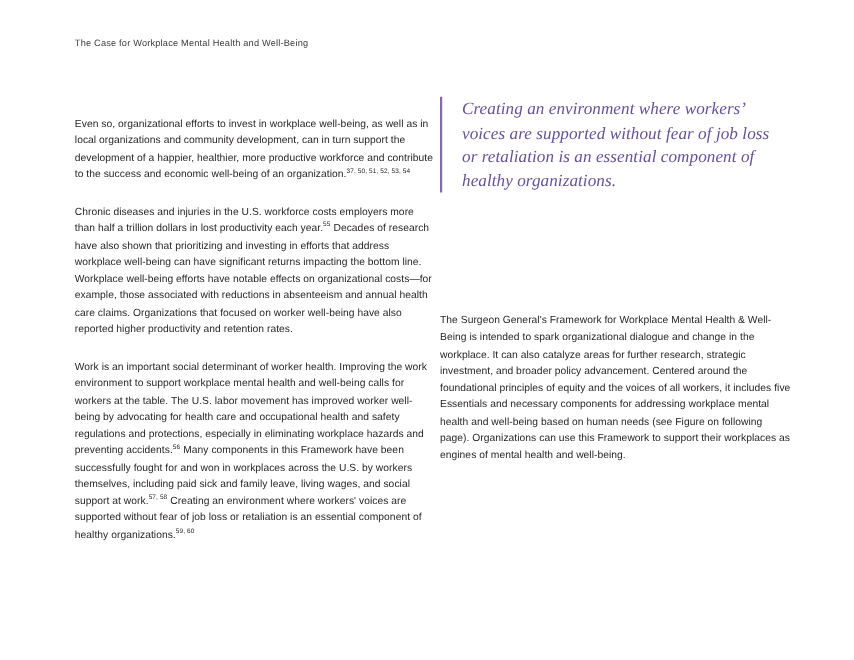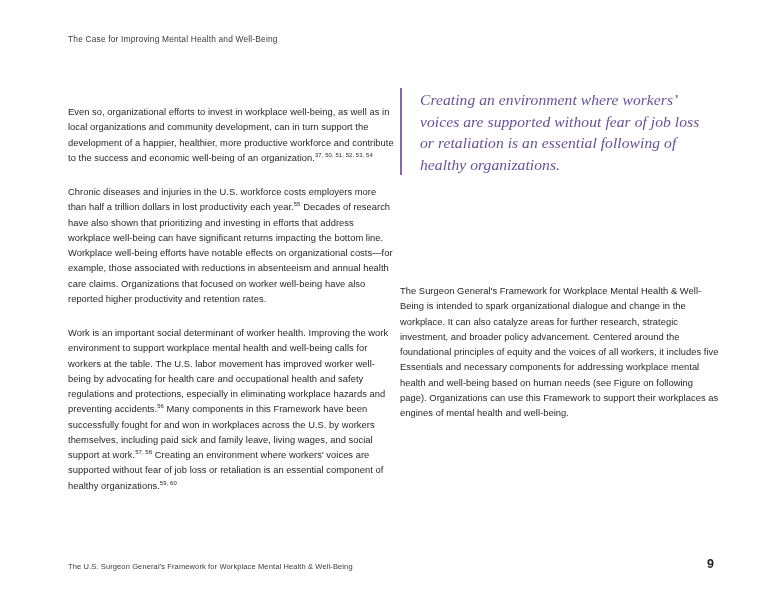--- a/index.html
+++ b/index.html
@@ -127,43 +127,39 @@
     font-size: 12.5px;
     font-weight: 700;
     color: #231f20;
   }
 </style>
 </head>
 <body>
 
 <div class="page">
 
-  <div class="running-head">The Case for Improving Mental Health and Well-Being</div>
+  <div class="running-head">The Case for Workplace Mental Health and Well-Being</div>
 
   <div class="columns">
 
     <div class="col-left">
 
       <p class="body-par"><span>Even so, organizational efforts to invest in workplace well-being, as well as in local organizations and community development, can in turn support the development of a happier, healthier, more productive workforce and contribute to the success and economic well-being of an organization.</span><sup class="ref">37, 50, 51, 52, 53, 54</sup></p>
 
       <p class="body-par"><span>Chronic diseases and injuries in the U.S. workforce costs employers more than half a trillion dollars in lost productivity each year.</span><sup class="ref">55</sup><span> Decades of research have also shown that prioritizing and investing in efforts that address workplace well-being can have significant returns impacting the bottom line. Workplace well-being efforts have notable effects on organizational costs—for example, those associated with reductions in absenteeism and annual health care claims. Organizations that focused on worker well-being have also reported higher productivity and retention rates.</span></p>
 
       <p class="body-par"><span>Work is an important social determinant of worker health. Improving the work environment to support workplace mental health and well-being calls for workers at the table. The U.S. labor movement has improved worker well-being by advocating for health care and occupational health and safety regulations and protections, especially in eliminating workplace hazards and preventing accidents.</span><sup class="ref">56</sup><span> Many components in this Framework have been successfully fought for and won in workplaces across the U.S. by workers themselves, including paid sick and family leave, living wages, and social support at work.</span><sup class="ref">57, 58</sup><span> Creating an environment where workers' voices are supported without fear of job loss or retaliation is an essential component of healthy organizations.</span><sup class="ref">59, 60</sup></p>
 
     </div>
 
   </div>
 
   <div class="pullquote">
     <div class="pullquote-rule"></div>
-    <div class="pullquote-text">Creating an environment where workers’ voices are supported without fear of job loss or retaliation is an essential following of healthy organizations.</div>
+    <div class="pullquote-text">Creating an environment where workers’ voices are supported without fear of job loss or retaliation is an essential component of healthy organizations.</div>
   </div>
 
   <div class="right-block">
     <p class="body-par">The Surgeon General's Framework for Workplace Mental Health &amp; Well-Being is intended to spark organizational dialogue and change in the workplace. It can also catalyze areas for further research, strategic investment, and broader policy advancement. Centered around the foundational principles of equity and the voices of all workers, it includes five Essentials and necessary components for addressing workplace mental health and well-being based on human needs (see Figure on following page). Organizations can use this Framework to support their workplaces as engines of mental health and well-being.</p>
   </div>
 
-  <div class="footer">
-    <div class="footer-title">The U.S. Surgeon General's Framework for Workplace Mental Health &amp; Well-Being</div>
-    <div class="footer-pagenum">9</div>
-  </div>
 
 </div>
 
 </body></html>

